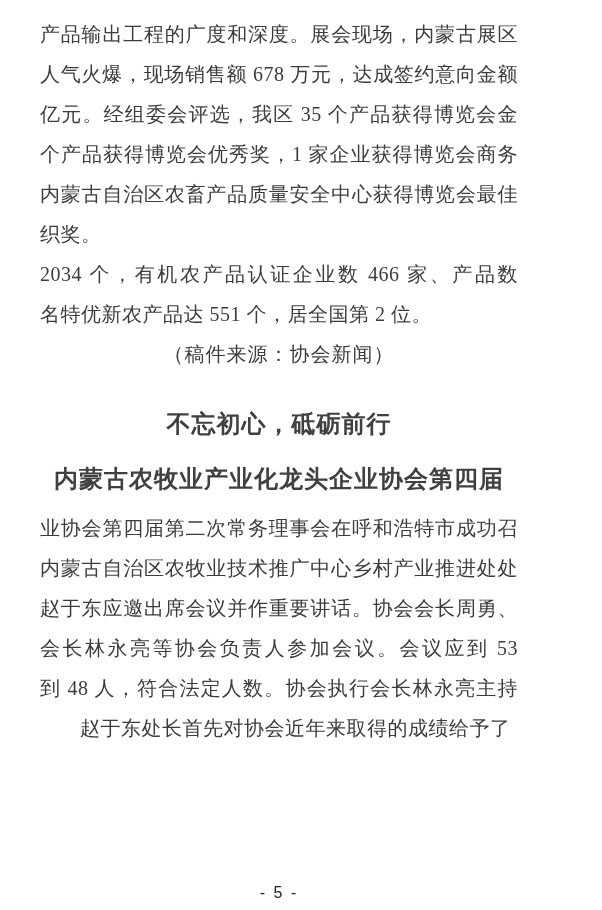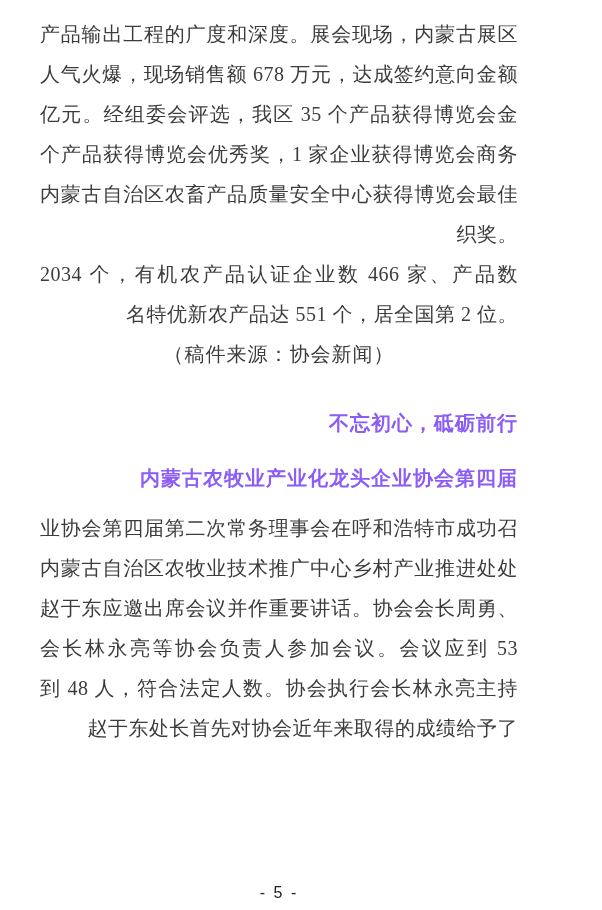--- a/index.html
+++ b/index.html
@@ -17,44 +17,44 @@
     overflow: hidden;
     font-family: "Liberation Serif", serif;
     color: #3c3c3c;
   }
   .para { margin: 0; }
   .tline {
     font-size: 20px;
     line-height: 40px;
     height: 40px;
     overflow: hidden;
-    text-align: right;
+    text-align: left;
     letter-spacing: 0.5px;
   }
   .tline.fill {
     text-align: justify;
     text-align-last: justify;
   }
   .tline.ind { text-indent: 2em; }
   .source-line {
     font-size: 20px;
     line-height: 40px;
     height: 40px;
     text-align: center;
     letter-spacing: 1px;
   }
   .heading { margin-top: 22px; margin-bottom: 2px; }
   .hline {
     font-family: "Liberation Sans", sans-serif;
     font-weight: bold;
-    font-size: 20px;
+    font-size: 24px;
     line-height: 55px;
     height: 55px;
-    text-align: right;
-    color: #8b5cf6;
+    text-align: center;
+    color: #404040;
     letter-spacing: 1px;
   }
   .page-number {
     position: absolute;
     left: 0;
     right: 0;
     bottom: 8px;
     text-align: center;
     font-family: "Liberation Sans", sans-serif;
     font-size: 16px;

